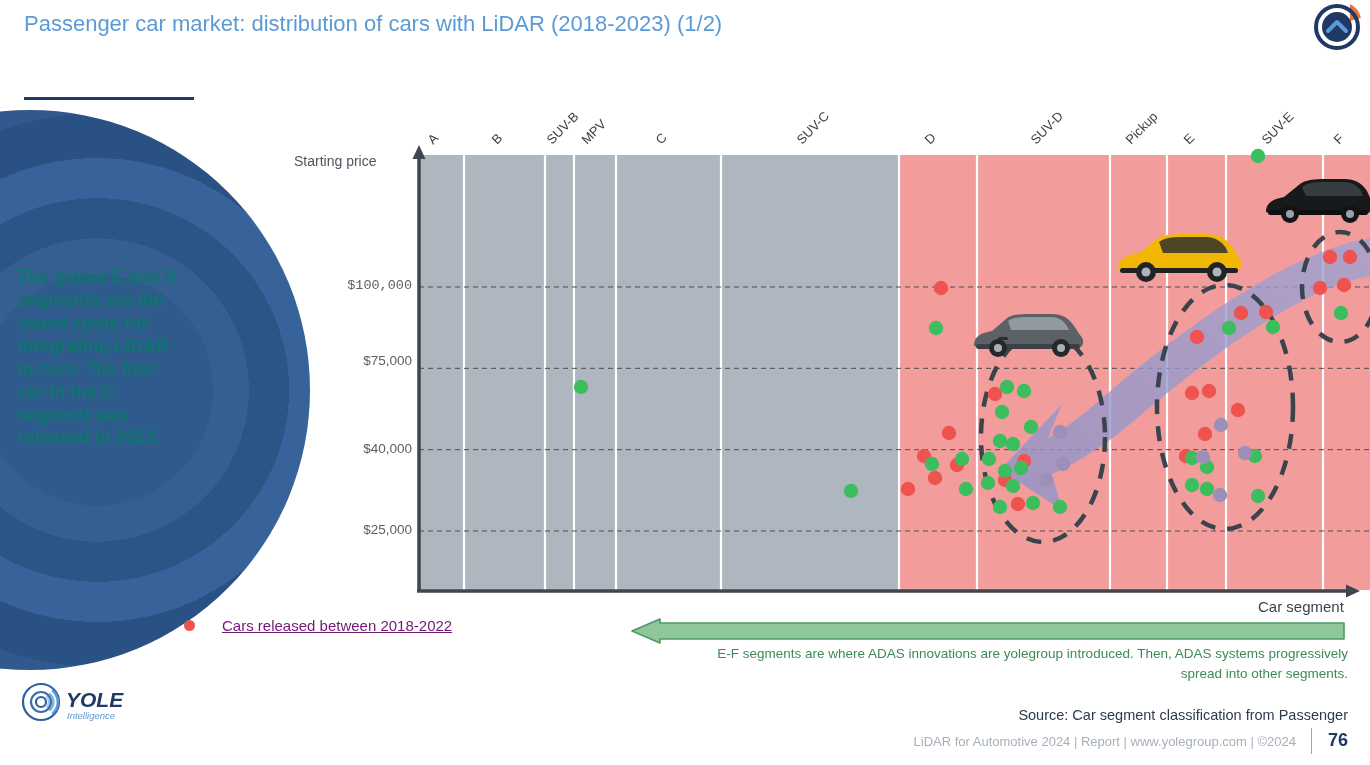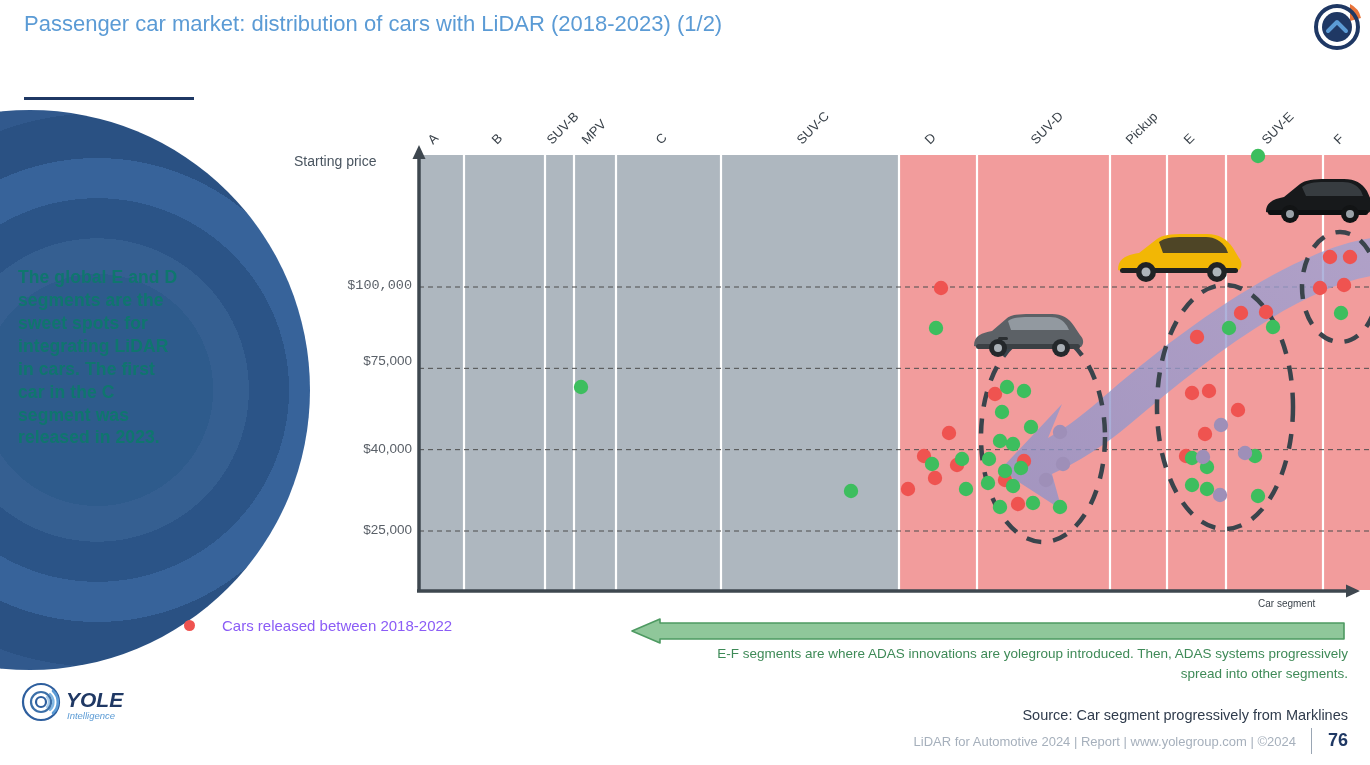--- a/index.html
+++ b/index.html
@@ -53,27 +53,27 @@
     white-space:nowrap;
   }
   .ytick{
     position:absolute;font-size:13.5px;color:#5A6068;text-align:right;
     white-space:nowrap;
   }
   #ylabel{
     position:absolute;font-size:14px;color:#4A5560;white-space:nowrap;
   }
   #xlabel{
-    position:absolute;font-size:10px;color:#3B434B;white-space:nowrap;
+    position:absolute;font-size:15px;color:#3B434B;white-space:nowrap;
   }
   
   #legend{position:absolute;left:184px;top:606px;}
   .leg-row{display:flex;align-items:center;height:38px;}
   .leg-dot{width:11px;height:11px;border-radius:50%;margin-right:27px;}
-  .leg-txt{font-size:15px;color:#8b5cf6;white-space:nowrap;}
+  .leg-txt{font-size:15px;color:#701a75;white-space:nowrap;text-decoration:underline;}
   
   #green-arrow{position:absolute;left:630px;top:618px;width:715px;height:26px;}
   #arrow-caption{
     position:absolute;left:700px;top:644px;width:648px;
     font-size:13.5px;color:#3E8A57;line-height:1.45;text-align:right;
   }
   
   #source{
     position:absolute;right:22px;top:707px;font-size:14.5px;color:#2F3B4C;white-space:nowrap;
   }
@@ -298,21 +298,21 @@
     </div>
   </div>
 
 <div id="green-arrow">
   <svg width="715" height="26" viewBox="0 0 715 26">
     <path d="M714 5 L30 5 L30 1 L2 13 L30 25 L30 21 L714 21 Z" fill="#8FC79A" stroke="#4E9A62" stroke-width="1.6" stroke-linejoin="round"></path>
   </svg>
 </div>
 <div id="arrow-caption">E-F segments are where  ADAS innovations are yolegroup introduced. Then, ADAS systems progressively spread into other segments.</div>
 
-<div id="source">Source: Car segment progressively from Marklines</div>
+<div id="source">Source: Car segment classification from Passenger</div>
 <div id="footline">LiDAR for Automotive 2024 | Report | www.yolegroup.com | ©2024</div>
 <div id="page-div"></div>
 <div id="pagenum">76</div>
 <div id="yole-logo">
   <svg width="130" height="44" viewBox="0 0 130 44">
     <g fill="none" stroke-linecap="round">
       <circle cx="21" cy="22" r="18" stroke="#2E5F9E" stroke-width="2.2"></circle>
       <path d="M33 11 A15 15 0 0 1 33 33" stroke="#5B9BD5" stroke-width="2.6"></path>
       <path d="M30 14 A11 11 0 0 1 30 30" stroke="#7FB6E2" stroke-width="2.4"></path>
       <path d="M27 17 A7.5 7.5 0 0 1 27 27" stroke="#A8CDEC" stroke-width="2.2"></path>

